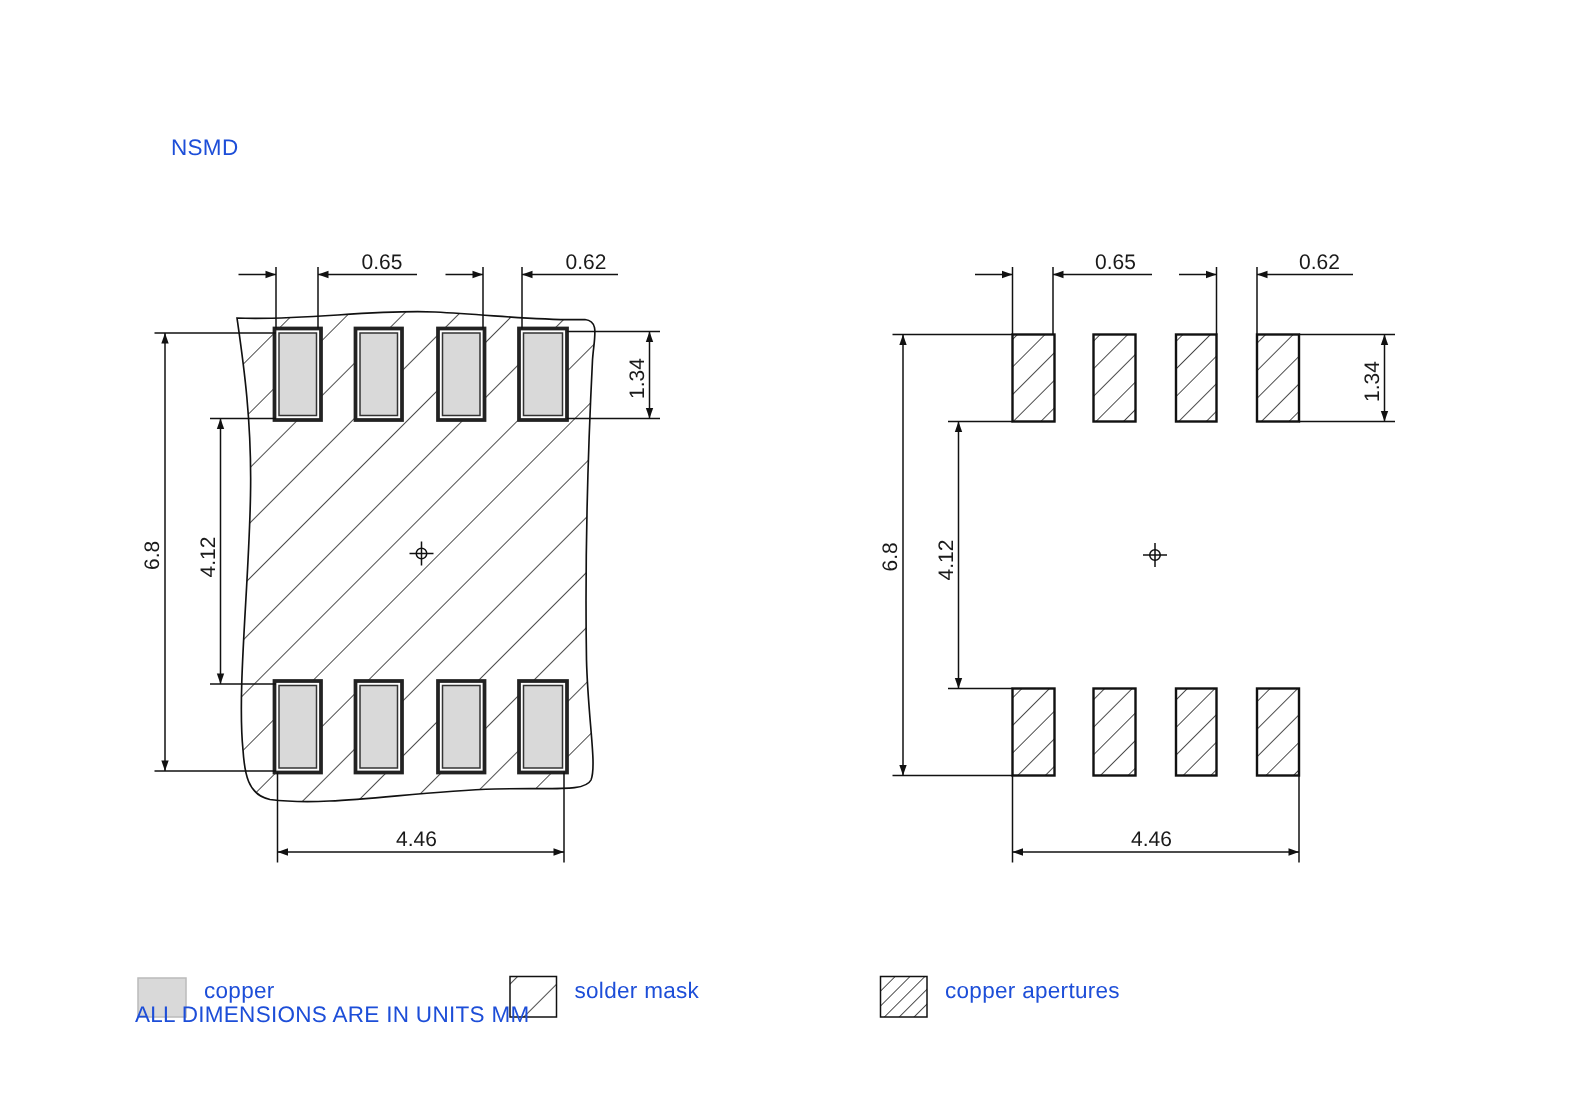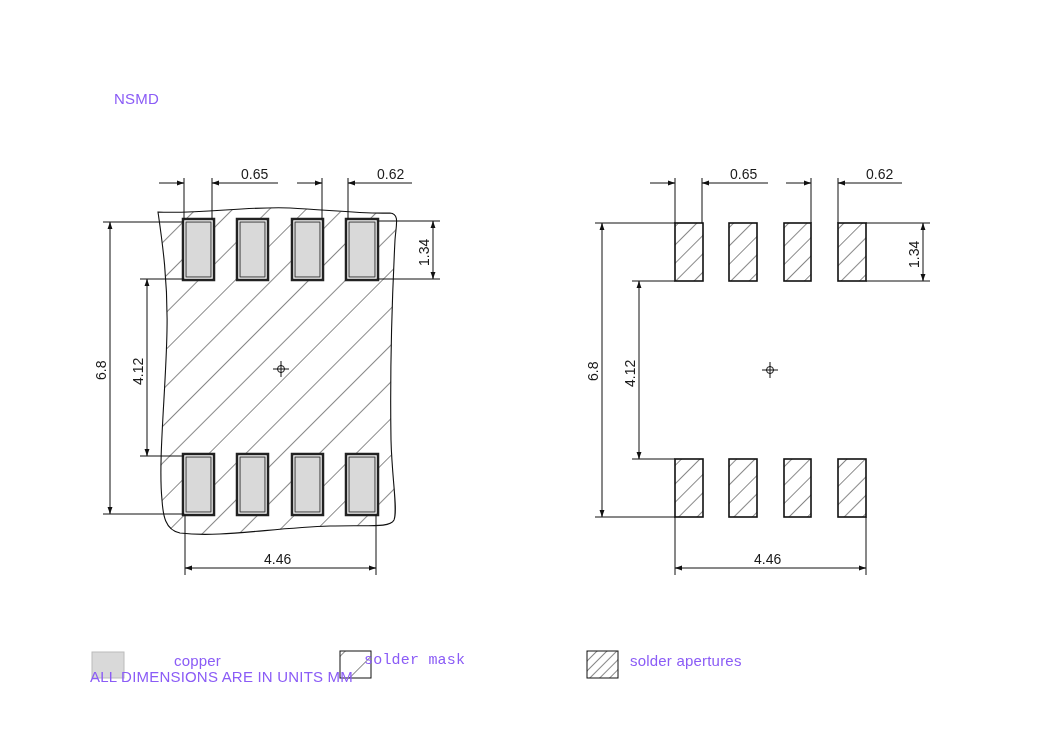--- a/index.html
+++ b/index.html
@@ -1,19 +1,19 @@
 <!DOCTYPE html>
 <html><head>
 <meta charset="utf-8">
 <style>
   html, body { margin: 0; padding: 0; background: #ffffff; }
   body { width: 1053px; height: 745px; position: relative; overflow: hidden;
          font-family: "Liberation Sans", "DejaVu Sans", sans-serif; color: #111; }
   svg { position: absolute; left: 0; top: 0; }
-  .label { position: absolute; font-size: 15px; color: #8b5cf6; white-space: nowrap; letter-spacing: 0.2px; }
+  .label { position: absolute; font-size: 15px; color: #1d4ed8; white-space: nowrap; letter-spacing: 0.2px; }
   .title { left: 114px; top: 90px; }
   .note { left: 90px; top: 668px; }
   .legend-text { top: 652px; }
   .dim { font-size: 14px; fill: #1a1a1a; font-family: "Liberation Sans", "DejaVu Sans", sans-serif; }
 </style>
 </head>
 <body>
 
 <div class="label title">NSMD</div>
 
@@ -163,17 +163,17 @@
     <text class="dim" x="754" y="564">4.46</text>
   </g>
 
   <g>
     <rect x="92" y="652" width="32" height="26" fill="#d9d9d9" stroke="#bbb" stroke-width="1"></rect>
     <rect x="340" y="651" width="31" height="27" fill="url(#legendMask)" stroke="#111" stroke-width="1"></rect>
     <rect x="587" y="651" width="31" height="27" fill="url(#legendStencil)" stroke="#111" stroke-width="1"></rect>
   </g>
 </svg>
 
-<div class="label legend-text" style="left:136px;margin-left:38px;">copper</div>
-<div class="label legend-text" style="left:364px;font-family:Liberation Mono, monospace;">solder mask</div>
-<div class="label legend-text" style="left:630px;">solder apertures</div>
+<div class="label legend-text" style="left:136px;">copper</div>
+<div class="label legend-text" style="left:383px;">solder mask</div>
+<div class="label legend-text" style="left:630px;">copper apertures</div>
 
 <div class="label note">ALL DIMENSIONS ARE IN UNITS MM</div>
 
 </body></html>

